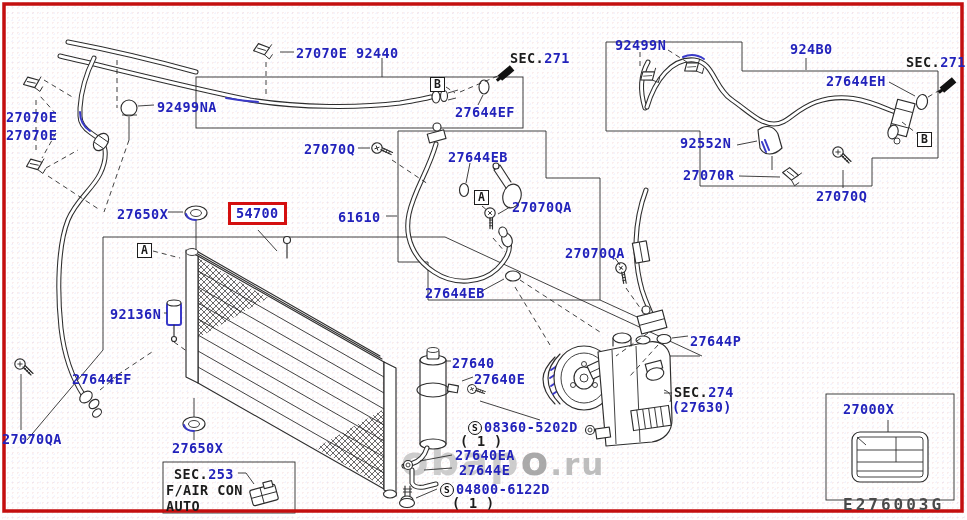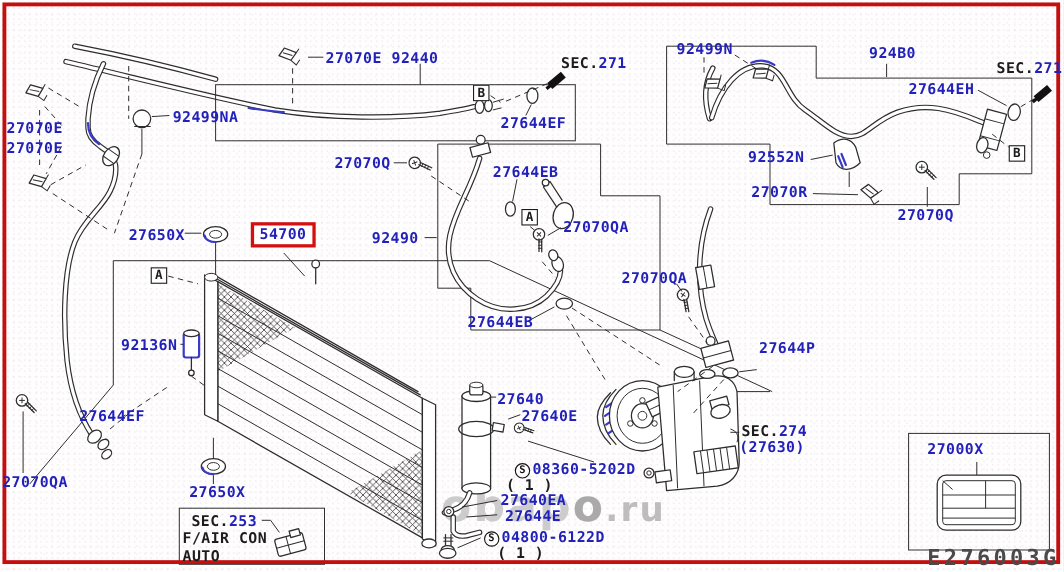--- a/index.html
+++ b/index.html
@@ -335,21 +335,21 @@
       <div class="lbl" style="left: 157px; top: 100px;"><span class="c-blue">92499NA</span></div>
       <div class="lbl" style="left: 296px; top: 46px;"><span class="c-blue">27070E</span></div>
       <div class="lbl" style="left: 356px; top: 46px;"><span class="c-blue">92440</span></div>
       <div class="lbl" style="left: 510px; top: 51px;"><span class="c-black">SEC.</span><span class="c-blue">271</span></div>
       <div class="lbl box-thin" style="left: 430px; top: 77px;"><span class="c-black">B</span></div>
       <div class="lbl" style="left: 455px; top: 105px;"><span class="c-blue">27644EF</span></div>
       <div class="lbl" style="left: 304px; top: 142px;"><span class="c-blue">27070Q</span></div>
       <div class="lbl" style="left: 448px; top: 150px;"><span class="c-blue">27644EB</span></div>
       <div class="lbl box-thin" style="left: 474px; top: 190px;"><span class="c-black">A</span></div>
       <div class="lbl" style="left: 512px; top: 200px;"><span class="c-blue">27070QA</span></div>
-      <div class="lbl" style="left: 338px; top: 210px;"><span class="c-blue">92490</span></div>
+      <div class="lbl" style="left: 338px; top: 210px;"><span class="c-blue">61610</span></div>
       <div class="lbl" style="left: 425px; top: 286px;"><span class="c-blue">27644EB</span></div>
       <div class="lbl box-red" style="left: 228px; top: 202px;"><span class="c-blue">54700</span></div>
       <div class="lbl" style="left: 117px; top: 207px;"><span class="c-blue">27650X</span></div>
       <div class="lbl box-thin" style="left: 137px; top: 243px;"><span class="c-black">A</span></div>
       <div class="lbl" style="left: 110px; top: 307px;"><span class="c-blue">92136N</span></div>
       <div class="lbl" style="left: 72px; top: 372px;"><span class="c-blue">27644EF</span></div>
       <div class="lbl" style="left: 2px; top: 432px;"><span class="c-blue">27070QA</span></div>
       <div class="lbl" style="left: 172px; top: 441px;"><span class="c-blue">27650X</span></div>
       <div class="lbl" style="left: 174px; top: 467px;"><span class="c-black">SEC.</span><span class="c-blue">253</span></div>
       <div class="lbl" style="left: 166px; top: 483px;"><span class="c-black">F/AIR CON</span></div>
@@ -357,26 +357,26 @@
       <div class="lbl" style="left: 452px; top: 356px;"><span class="c-blue">27640</span></div>
       <div class="lbl" style="left: 474px; top: 372px;"><span class="c-blue">27640E</span></div>
       <div class="lbl" style="left: 468px; top: 420px;"><span class="scircle">S</span><span class="c-blue">08360-5202D</span></div>
       <div class="lbl" style="left: 460px; top: 434px;"><span class="c-black">( 1 )</span></div>
       <div class="lbl" style="left: 455px; top: 448px;"><span class="c-blue">27640EA</span></div>
       <div class="lbl" style="left: 459px; top: 463px;"><span class="c-blue">27644E</span></div>
       <div class="lbl" style="left: 440px; top: 482px;"><span class="scircle">S</span><span class="c-blue">04800-6122D</span></div>
       <div class="lbl" style="left: 452px; top: 496px;"><span class="c-black">( 1 )</span></div>
       <div class="lbl" style="left: 674px; top: 385px;"><span class="c-black">SEC.</span><span class="c-blue">274</span></div>
       <div class="lbl" style="left: 672px; top: 400px;"><span class="c-blue">(27630)</span></div>
-      <div class="lbl" style="left: 690px; top: 310px;"><span class="c-blue">27644P</span></div>
+      <div class="lbl" style="left: 690px; top: 334px;"><span class="c-blue">27644P</span></div>
       <div class="lbl" style="left: 565px; top: 246px;"><span class="c-blue">27070QA</span></div>
       <div class="lbl" style="left: 615px; top: 38px;"><span class="c-blue">92499N</span></div>
       <div class="lbl" style="left: 790px; top: 42px;"><span class="c-blue">924B0</span></div>
       <div class="lbl" style="left: 906px; top: 55px;"><span class="c-black">SEC.</span><span class="c-blue">271</span></div>
       <div class="lbl" style="left: 826px; top: 74px;"><span class="c-blue">27644EH</span></div>
       <div class="lbl box-thin" style="left: 917px; top: 132px;"><span class="c-black">B</span></div>
       <div class="lbl" style="left: 680px; top: 136px;"><span class="c-blue">92552N</span></div>
       <div class="lbl" style="left: 683px; top: 168px;"><span class="c-blue">27070R</span></div>
       <div class="lbl" style="left: 816px; top: 189px;"><span class="c-blue">27070Q</span></div>
       <div class="lbl" style="left: 843px; top: 402px;"><span class="c-blue">27000X</span></div>
-      <div class="lbl" style="left: 843px; top: 497px; font-size: 20px; letter-spacing: 3px;"><span class="c-darkgray">E276003G</span></div>
+      <div class="lbl" style="left: 843px; top: 497px; font-size: 16px; letter-spacing: 3px;"><span class="c-darkgray">E276003G</span></div>
     </div>
 </div>
 
 </body></html>

